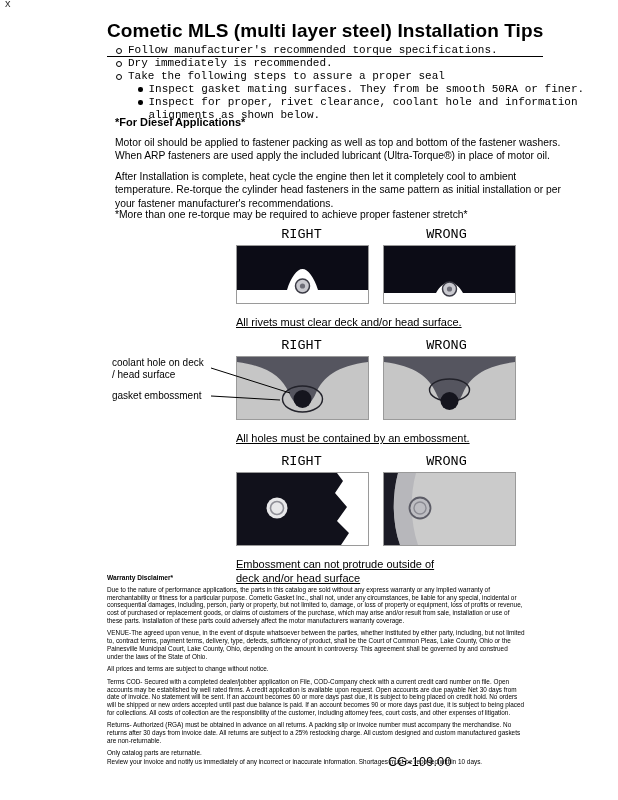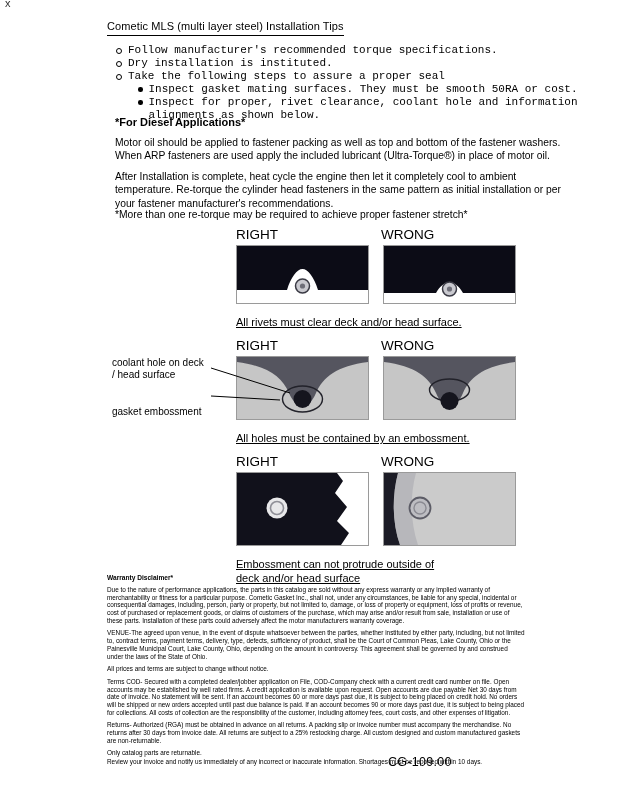--- a/index.html
+++ b/index.html
@@ -3,50 +3,50 @@
 <meta charset="utf-8">
 <style>
   html,body { margin:0; padding:0; background:#ffffff; }
   .page {
     position:relative; width:618px; height:800px; background:#ffffff;
     font-family:"Liberation Sans", sans-serif; color:#000; overflow:hidden;
   }
   .close-x { position:absolute; left:5px; top:-3px; font-size:11px; color:#333; }
 
   .title {
-    position:absolute; left:107px; top:20px; font-size:11px; font-weight:normal;
-    border-bottom:1.5px solid #000; padding-bottom:3px; letter-spacing:0.1px;
+    position:absolute; left:107px; top:20px; font-size:19px; font-weight:bold;
+    border-bottom:1.5px solid #000; padding-bottom:14px; letter-spacing:0.1px;
   }
 
   .bullets { position:absolute; left:116px; top:44px; width:490px; font-size:11px;font-family:Liberation Mono, monospace; }
   .bullet { display:flex; align-items:flex-start; line-height:13px; }
   .marker-open { flex:0 0 auto; width:4px; height:4px; border:1px solid #000; border-radius:50%; margin:3.5px 6px 0 0; }
   .marker-filled { flex:0 0 auto; width:4.5px; height:4.5px; background:#000; border-radius:50%; margin:4px 6px 0 0; }
   .sub { margin-left:22px; }
 
   .diesel-heading { position:absolute; left:115px; top:116px; font-size:11px; font-weight:bold; }
   .para { position:absolute; left:115px; width:462px; font-size:10.3px; line-height:1.3; }
   .para-1 { top:136px; }
   .para-2 { top:170px; }
   .note   { top:208px; }
 
   .figs { position:absolute; left:236px; top:227px; width:278px; }
   .fig { margin-bottom:9px; }
   .fig-labels { display:flex; gap:14px; font-size:13.5px; margin-bottom:3px; }
-  .fig-labels span { width:131px; text-align:left; }
+  .fig-labels span { width:131px; text-align:center;font-family:Liberation Mono, monospace; }
   .fig-panels { display:flex; gap:14px; }
   .panel { width:131px; border:1px solid #9a9a9a; line-height:0; background:#fff; }
   .panel svg { display:block; }
   .fig-caption { font-size:11px; margin-top:12px; line-height:1.2;text-decoration:underline; }
   .cap-narrow { width:215px; }
 
   .fig2wrap { position:relative; }
   .ann { position:absolute; width:96px; text-align:left; font-size:10px; line-height:1.16; }
   .ann1 { left:-124px; top:19px; }
-  .ann2 { left:-124px; top:68px; }
+  .ann2 { left:-124px; top:52px; }
   .ann-lines { position:absolute; left:-26px; top:21px; width:104px; height:54px; pointer-events:none; }
 
   .warranty { position:absolute; left:107px; top:574px; width:418px; }
   .warranty-h { font-size:6.6px; font-weight:bold; margin:0 0 5px 0; }
   .warranty p { font-size:6.4px; line-height:1.2; margin:0 0 5px 0; }
   .warranty p.tight { margin-bottom:1px; }
 
   .docnum { position:absolute; left:388px; top:755px; font-size:12.5px; letter-spacing:0.3px; }
 </style>
 </head>
@@ -58,29 +58,29 @@
 
   <div class="title">Cometic MLS (multi layer steel) Installation Tips</div>
 
   <div class="bullets">
     <div class="bullet">
       <span class="marker-open"></span>
       <span>Follow manufacturer's recommended torque specifications.</span>
     </div>
     <div class="bullet">
       <span class="marker-open"></span>
-      <span>Dry installation is instituted.</span>
+      <span>Dry immediately is recommended.</span>
     </div>
     <div class="bullet">
       <span class="marker-open"></span>
       <span>Take the following steps to assure a proper seal</span>
     </div>
     <div class="bullet sub">
       <span class="marker-filled"></span>
-      <span>Inspect gasket mating surfaces.  They must be smooth 50RA or cost.</span>
+      <span>Inspect gasket mating surfaces.  They from be smooth 50RA or finer.</span>
     </div>
     <div class="bullet sub">
       <span class="marker-filled"></span>
       <span>Inspect for proper, rivet clearance, coolant hole and information alignments as shown below.</span>
     </div>
   </div>
 
   <div class="diesel-heading">*For Diesel Applications*</div>
   <div class="para para-1">Motor oil should be applied to fastener packing as well as top and bottom of the fastener washers. When ARP fasteners are used apply the included lubricant (Ultra-Torque®) in place of motor oil.</div>
   <div class="para note">*More than one re-torque may be required to achieve proper fastener stretch*</div>

